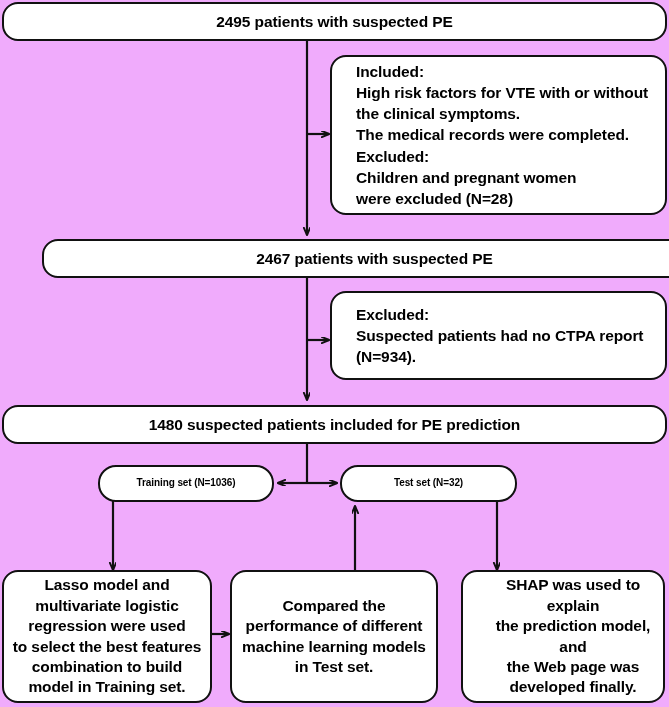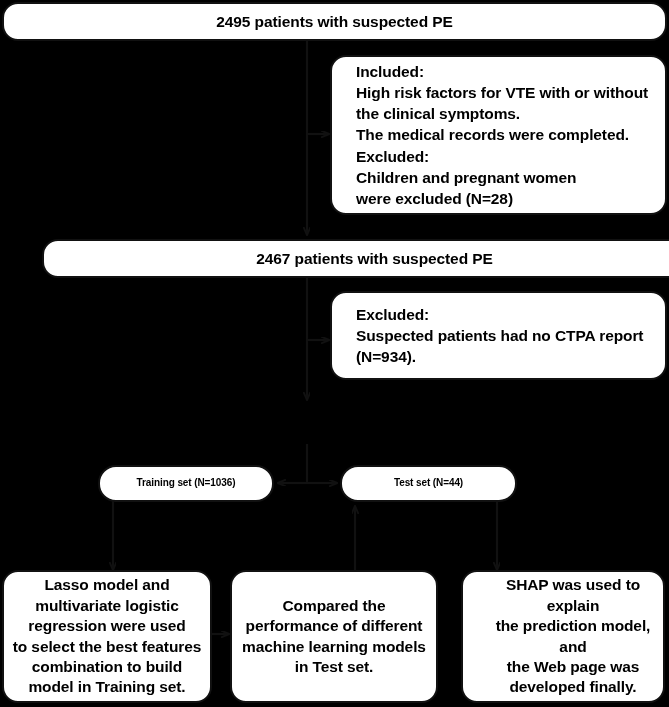--- a/index.html
+++ b/index.html
@@ -4,21 +4,21 @@
 <style>
   html, body {
     margin: 0;
     padding: 0;
     background: #ffffff;
   }
   #flowchart {
     position: relative;
     width: 669px;
     height: 707px;
-    background: #000000;
+    background: #f0abfc;
     font-family: "Liberation Sans", sans-serif;
     overflow: hidden;
   }
   .node {
     position: absolute;
     box-sizing: border-box;
     border: 2.5px solid #111111;
     border-radius: 16px;
     background: #ffffff;
     display: flex;
@@ -113,27 +113,30 @@
   <div class="node banner" style="left:2px; top:239px; width:665px; height:39px;margin-left:40px;">
     <span class="txt">2467 patients with suspected PE</span>
   </div>
 
   <div class="node criteria left-align" style="left:330px; top:291px; width:337px; height:89px;">
     <span class="txt">Excluded:
 Suspected patients had no CTPA report
 (N=934).</span>
   </div>
 
+  <div class="node banner" style="left:2px; top:405px; width:665px; height:39px;">
+    <span class="txt">1480 suspected patients included for PE prediction</span>
+  </div>
 
   <div class="node setnode" style="left:98px; top:465px; width:176px; height:37px; border-radius:18px;">
     <span class="txt">Training set (N=1036)</span>
   </div>
 
   <div class="node setnode" style="left:340px; top:465px; width:177px; height:37px; border-radius:18px;">
-    <span class="txt">Test set (N=44)</span>
+    <span class="txt">Test set (N=32)</span>
   </div>
 
   <div class="node task" style="left:2px; top:570px; width:210px; height:133px;">
     <span class="txt">Lasso model and
 multivariate logistic
 regression were used
 to select the best features
 combination to build
 model in Training set.</span>
   </div>

